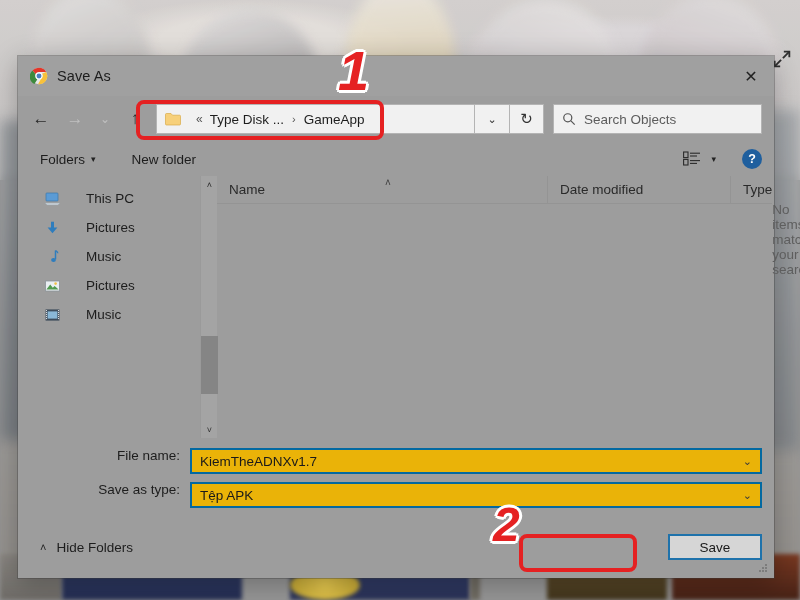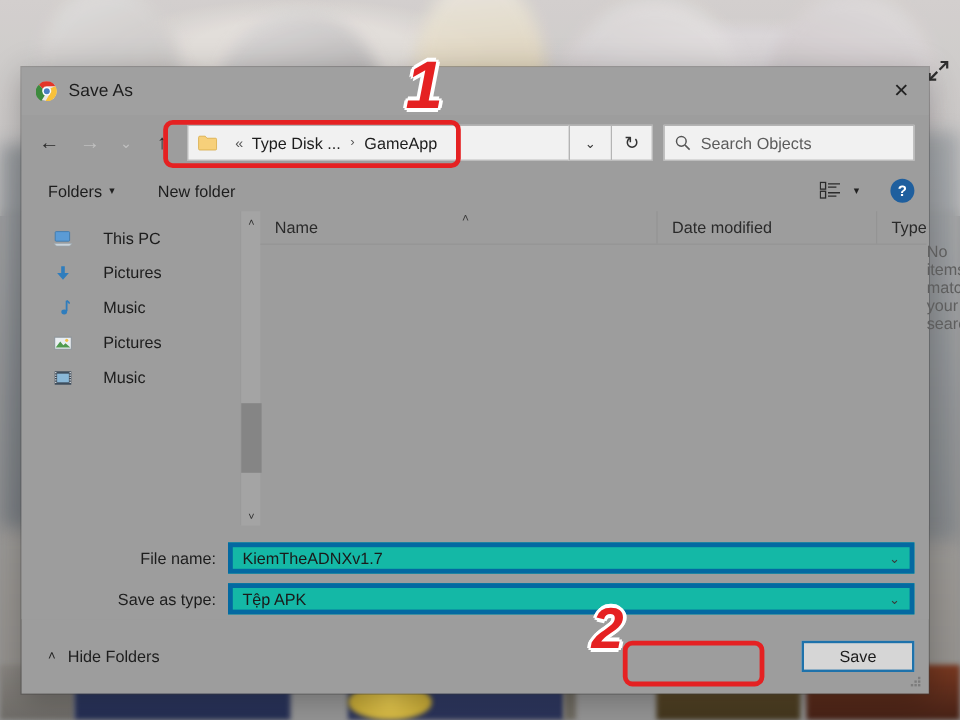--- a/index.html
+++ b/index.html
@@ -173,24 +173,24 @@
   .hscroll {
     height: 17px; flex: 0 0 17px; background: #a4a4a4; display: flex; align-items: center;
     position: relative; border-top: 1px solid #9a9a9a;
   }
   .hs-arrow { width: 17px; height: 17px; display: flex; align-items: center; justify-content: center; font-size: 9px; color: #2d2d2d; }
   .hs-track { flex: 1 1 auto; height: 17px; position: relative; }
   .hs-thumb { position: absolute; left: 0; top: 0; height: 17px; width: 393px; background: #787878; }
 
   
   .formarea { flex: 0 0 auto; padding: 10px 12px 0 0; background: #9d9d9d; }
-  .formrow { display: flex; align-items: center; height: 34px; }
+  .formrow { display: flex; height: 34px; }
   .formlabel { width: 172px; flex: 0 0 172px; text-align: right; padding-right: 10px; font-size: 13.5px; color: #1d1d1d; }
   .combo {
-    flex: 1 1 auto; height: 26px; background: #14b8a6; border: 4px solid #0369a1;
+    flex: 1 1 auto; height: 26px; background: #eab308; border: 2px solid #0369a1;
     display: flex; align-items: center; padding: 0 8px; font-size: 13.5px; color: #1a1a1a;
   }
   .combo .val { flex: 1 1 auto; }
   .combo .caret { font-size: 11px; color: #3a3a3a; }
 
   .footer { flex: 0 0 auto; height: 62px; display: flex; align-items: center; padding: 0 12px 0 22px; }
   .hidefolders { display: flex; align-items: center; gap: 10px; font-size: 13.5px; color: #1d1d1d; }
   .hf-caret { font-size: 11px; color: #222; }
   .footer-spacer { flex: 1 1 auto; }
   .btn {

